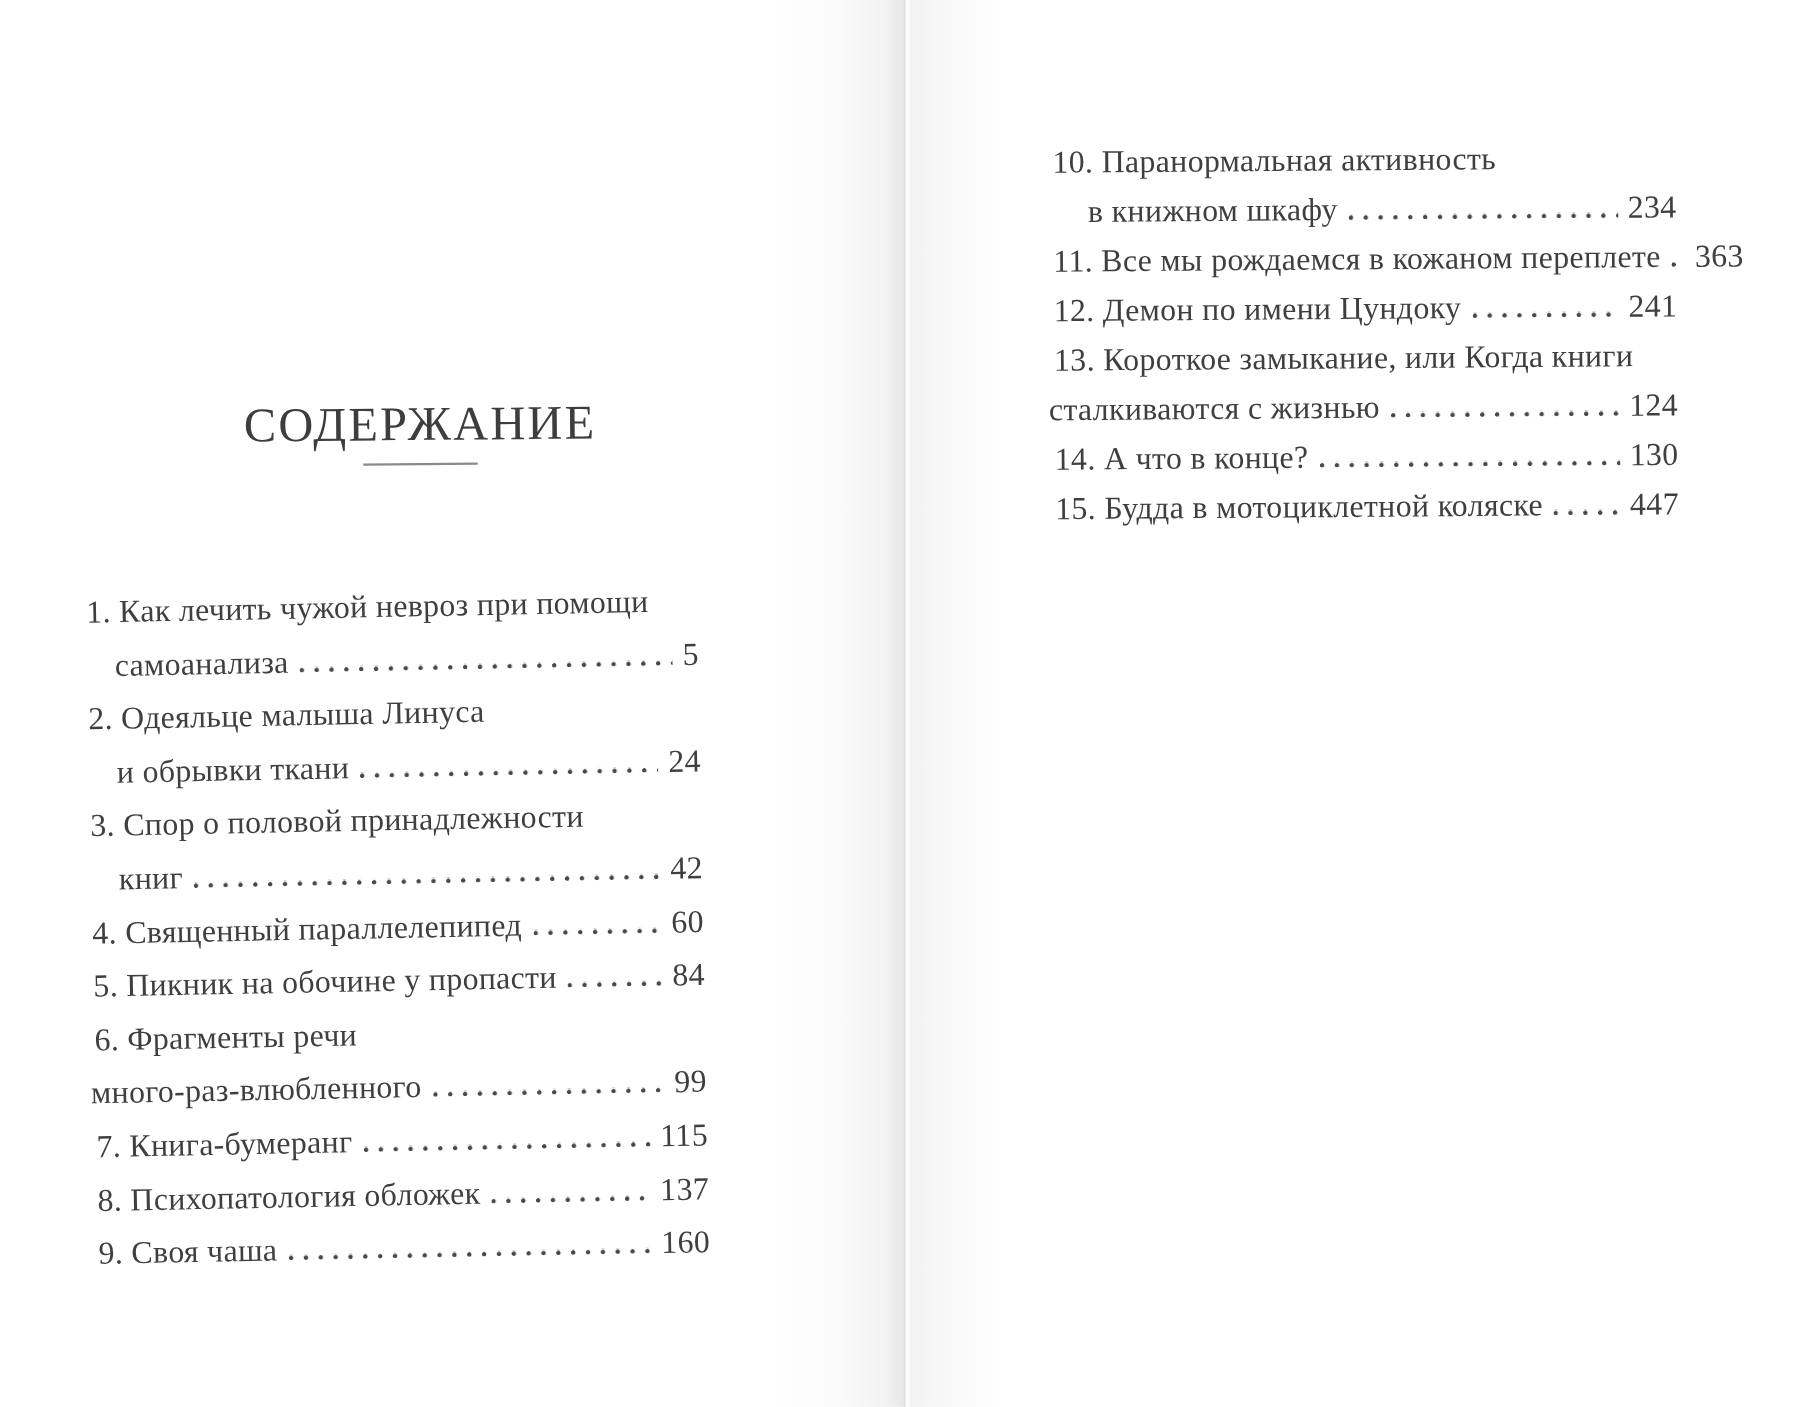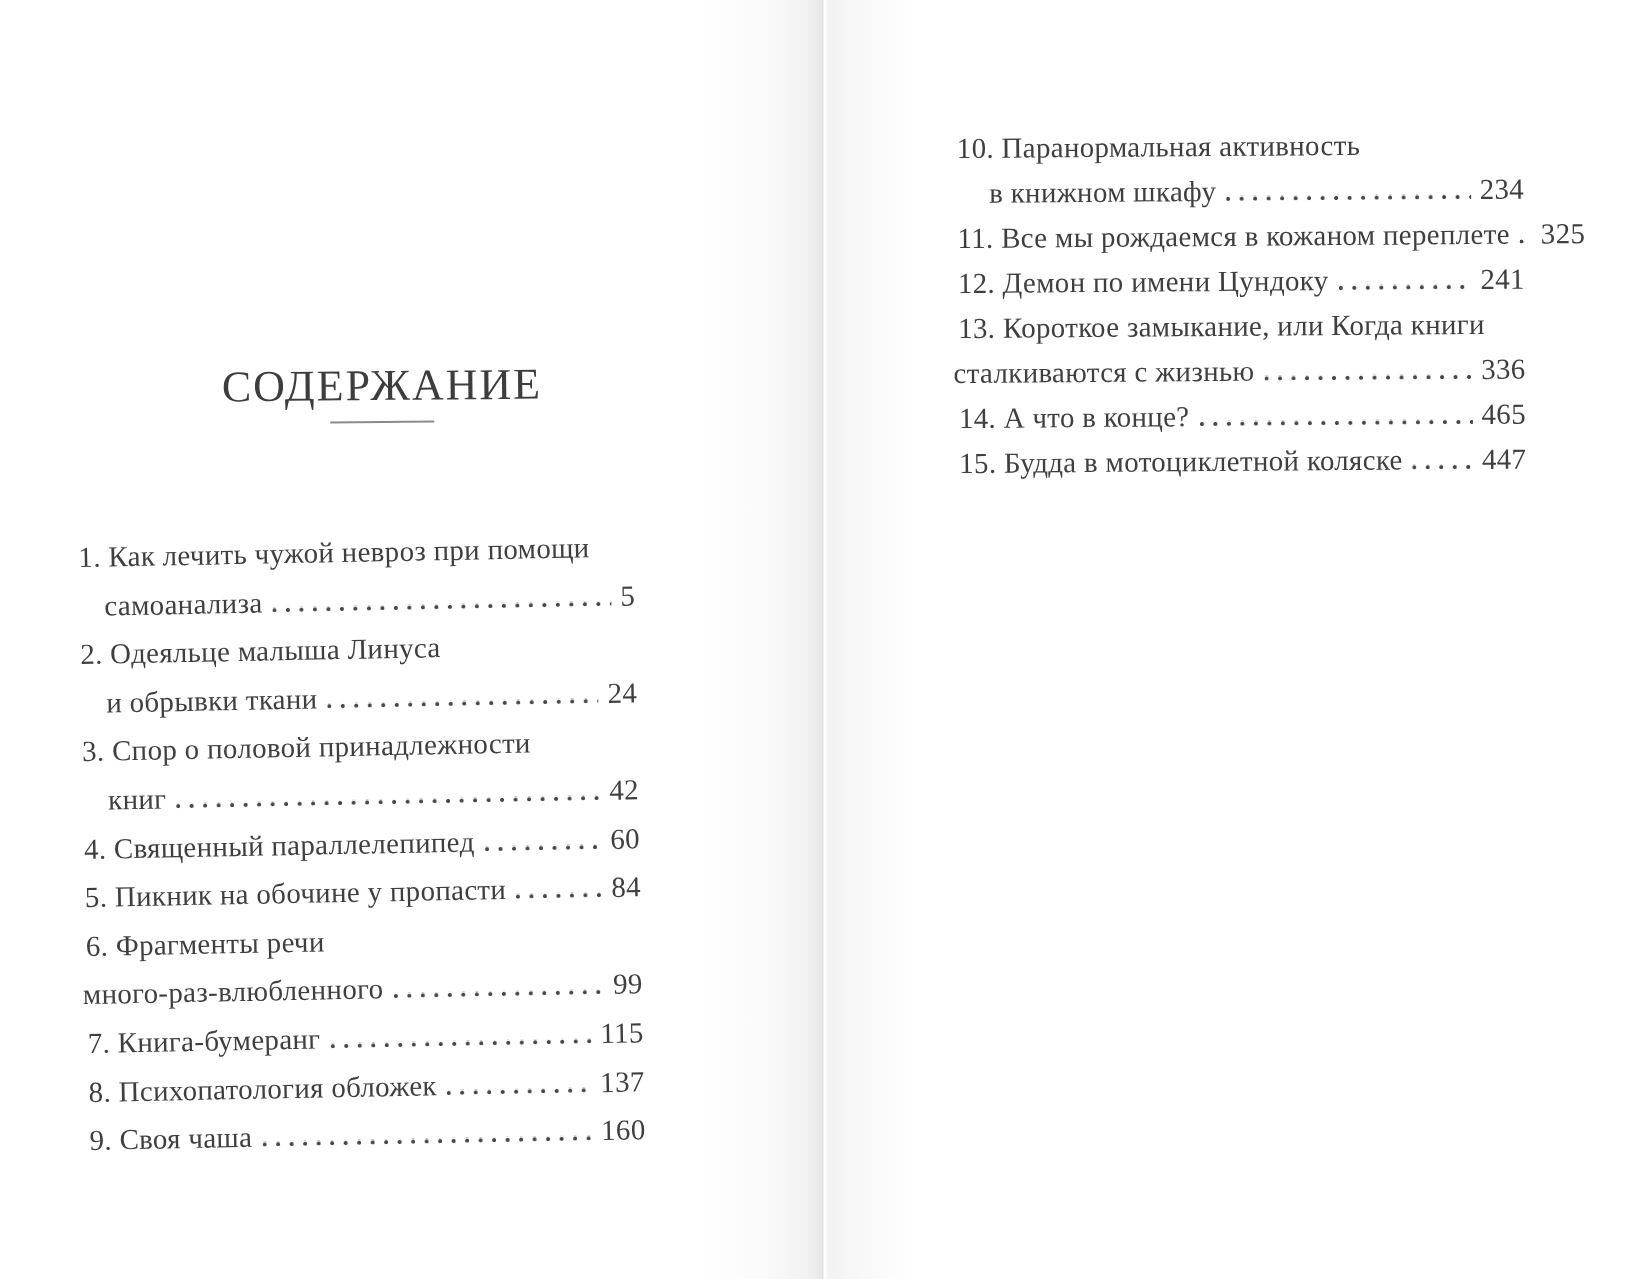--- a/index.html
+++ b/index.html
@@ -162,39 +162,39 @@
         <span>10. Паранормальная активность</span>
       </div>
       <div class="line cont">
         <span>в книжном шкафу</span>
         <span class="leader"></span>
         <span class="pg">234</span>
       </div>
       <div class="line num">
         <span>11. Все мы рождаемся в кожаном переплете</span>
         <span class="leader"></span>
-        <span class="pg">325</span>
+        <span class="pg">363</span>
       </div>
       <div class="line num">
         <span>12. Демон по имени Цундоку</span>
         <span class="leader"></span>
         <span class="pg">241</span>
       </div>
       <div class="line num">
         <span>13. Короткое замыкание, или Когда книги</span>
       </div>
       <div class="line hang">
         <span>сталкиваются с жизнью</span>
         <span class="leader"></span>
-        <span class="pg">336</span>
+        <span class="pg">124</span>
       </div>
       <div class="line num">
         <span>14. А что в конце?</span>
         <span class="leader"></span>
-        <span class="pg">465</span>
+        <span class="pg">130</span>
       </div>
       <div class="line num">
         <span>15. Будда в мотоциклетной коляске</span>
         <span class="leader"></span>
         <span class="pg">447</span>
       </div>
     </div>
   </div>
 
 </div>

